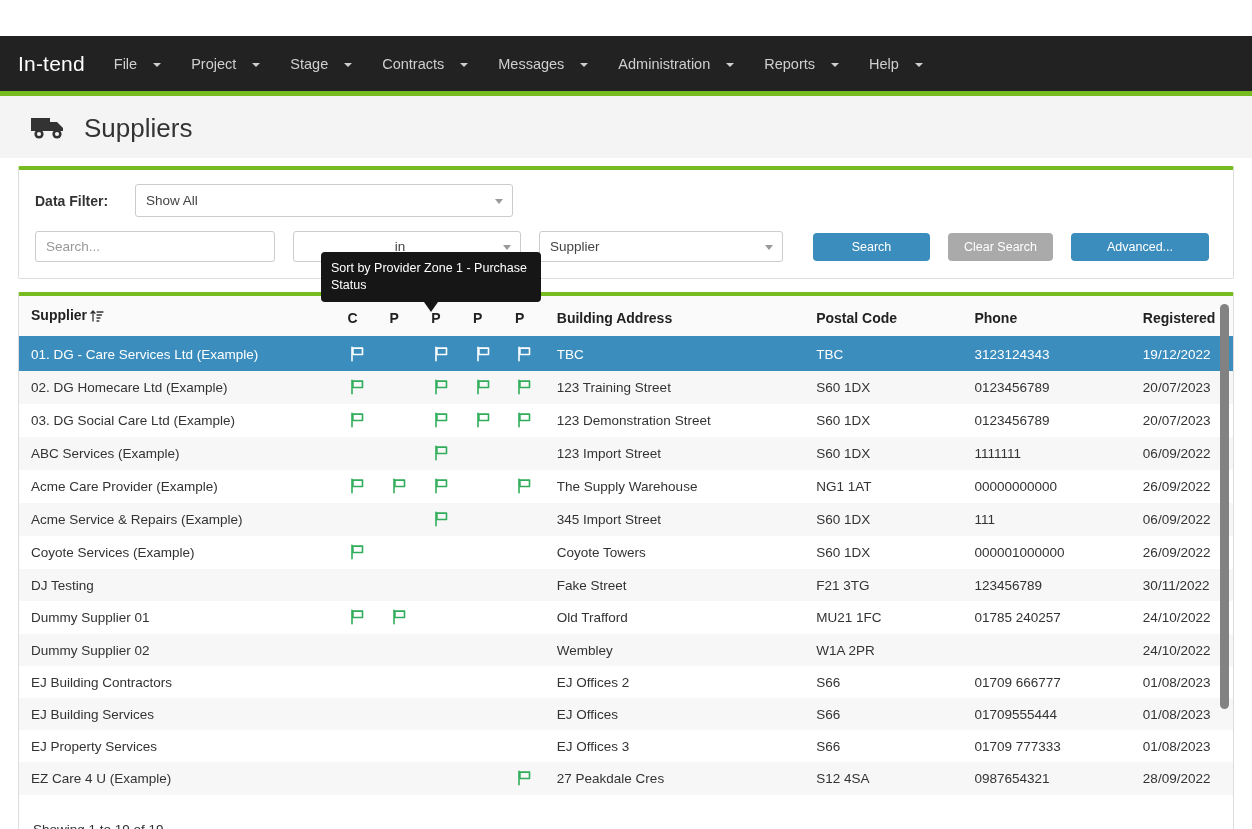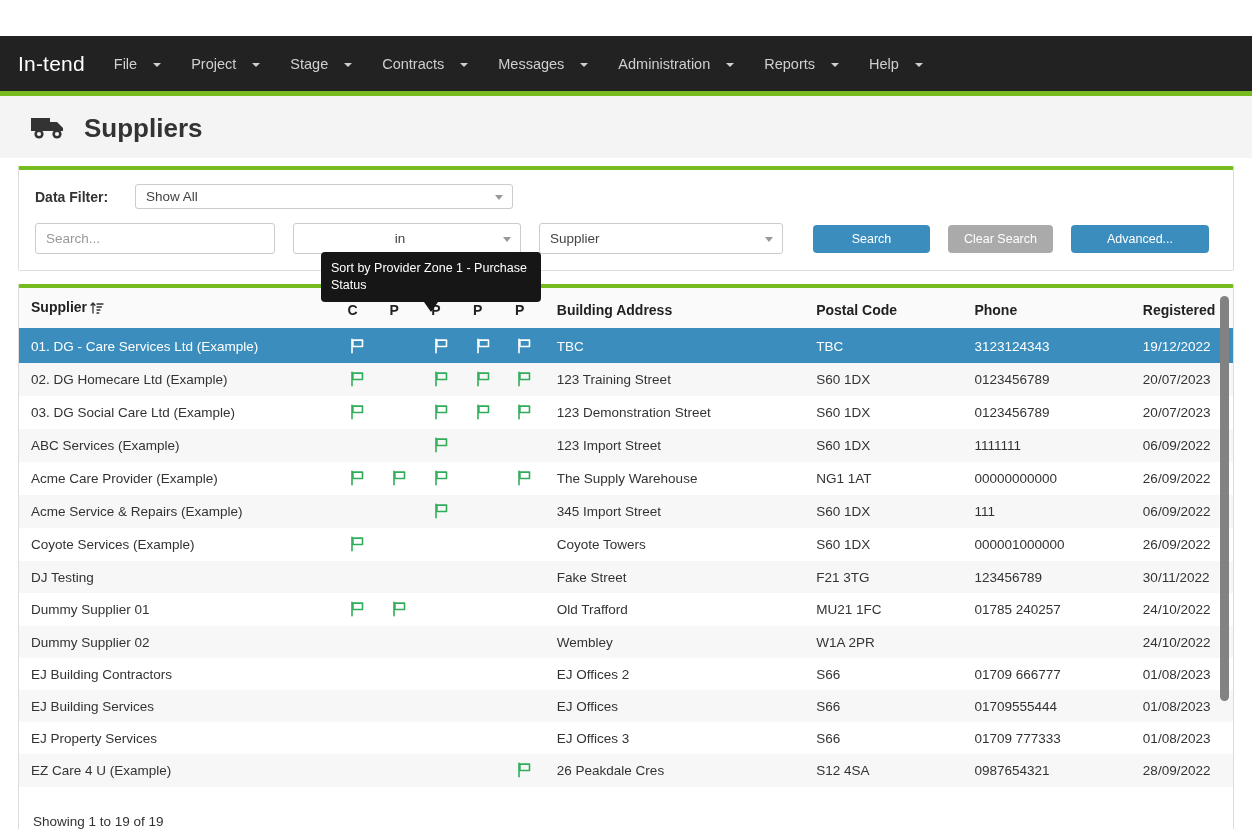--- a/index.html
+++ b/index.html
@@ -57,21 +57,21 @@
     background: #f4f4f4;
     padding: 14px 0 12px 30px;
     display: flex;
     align-items: center;
     gap: 16px;
     height: 62px;
   }
   .page-title {
     font-size: 26px;
     color: #333333;
-    font-weight: bold;
+    font-weight: normal;
   }
   .truck-icon { display:block; }
 
   
   .panel {
     margin: 0 18px;
     background: #ffffff;
     border: 1px solid #dddddd;
     border-top: 4px solid #76bc21;
     border-radius: 2px;
@@ -105,21 +105,21 @@
   }
   .select-box .sel-caret {
     position: absolute;
     right: 9px; top: 50%;
     margin-top: -2px;
     width: 0; height: 0;
     border-left: 4px solid transparent;
     border-right: 4px solid transparent;
     border-top: 5px solid #999999;
   }
-  .sel-datafilter { width: 378px; height: 25px; text-align: center; }
+  .sel-datafilter { width: 378px; height: 33px; text-align: center; }
 
   .filter-row-2 { display: flex; align-items: center; gap: 18px; }
   .search-input {
     width: 240px; height: 31px;
     border: 1px solid #cccccc;
     border-radius: 3px;
     padding: 0 10px;
     font-size: 13.5px;
     color: #444444;
     font-family: "Liberation Sans", sans-serif;
@@ -583,21 +583,21 @@
           <tr class="row-even">
             <td>EZ Care 4 U (Example)</td>
             <td class="flagcell"></td>
             <td class="flagcell"></td>
             <td class="flagcell"></td>
             <td class="flagcell"></td>
             <td class="flagcell"><svg class="flag" width="17" height="16" viewBox="0 0 17 16">
                 <path d="M3 1.3v13.4" stroke="#2fad5a" stroke-width="1.6" fill="none" stroke-linecap="round"></path>
                 <path d="M3.9 2.1h9.6v6.4H3.9z" stroke="#2fad5a" stroke-width="1.6" fill="none" stroke-linejoin="round"></path>
               </svg></td>
-            <td>26 Peakdale Cres</td>
+            <td>27 Peakdale Cres</td>
             <td>S12 4SA</td>
             <td>0987654321</td>
             <td>28/09/2022</td>
           </tr>
           <tr class="row-odd">
             <td>EZ Care Ltd (Example)</td>
             <td class="flagcell"></td>
             <td class="flagcell"></td>
             <td class="flagcell"></td>
             <td class="flagcell"></td>

